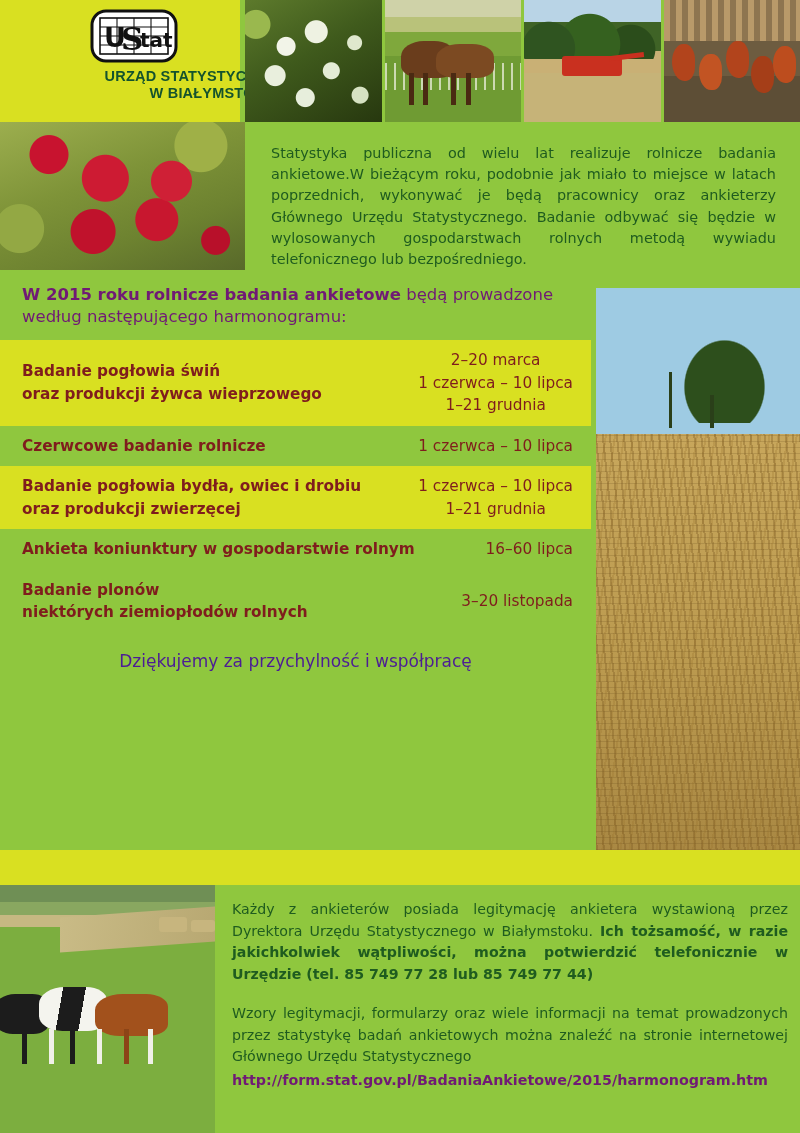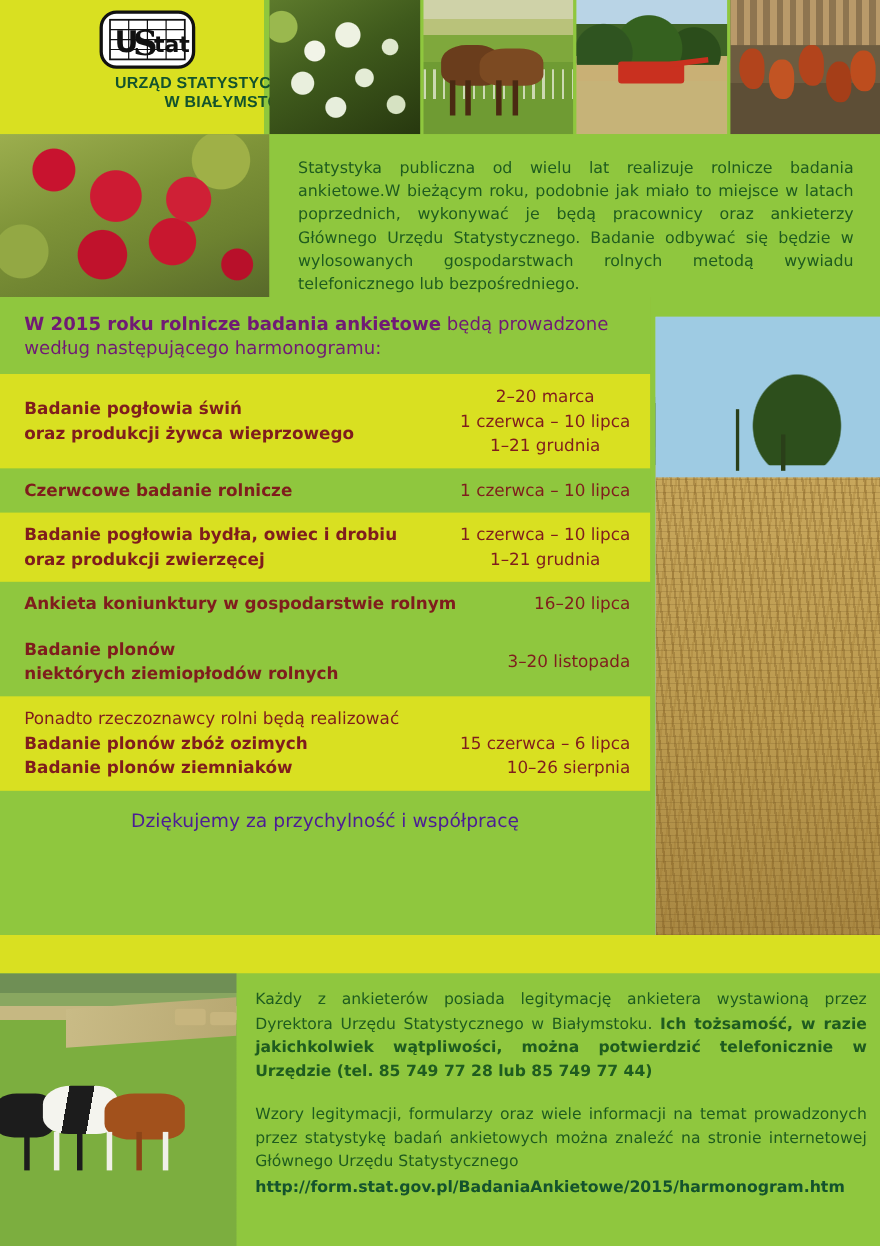--- a/index.html
+++ b/index.html
@@ -314,41 +314,30 @@
 
     <div class="row lime">
       <div class="names">Badanie pogłowia bydła, owiec i drobiu
 oraz produkcji zwierzęcej</div>
       <div class="dates">1 czerwca – 10 lipca
 1–21 grudnia</div>
     </div>
 
     <div class="row green">
       <div class="names">Ankieta koniunktury w gospodarstwie rolnym</div>
-      <div class="dates">16–20 lipca</div>
+      <div class="dates">16–60 lipca</div>
     </div>
 
 
     <div class="row green">
       <div class="names">Badanie plonów
 niektórych ziemiopłodów rolnych</div>
       <div class="dates">3–20 listopada</div>
     </div>
 
-    <div class="row lime stacked">
-      <div class="pre">Ponadto rzeczoznawcy rolni będą realizować</div>
-      <div class="pair">
-        <div class="names">Badanie plonów zbóż ozimych</div>
-        <div class="dates">15 czerwca – 6 lipca</div>
-      </div>
-      <div class="pair">
-        <div class="names">Badanie plonów ziemniaków</div>
-        <div class="dates">10–26 sierpnia</div>
-      </div>
-    </div>
 
     <div class="thanks">
       <div>Dziękujemy za przychylność i współpracę</div>
     </div>
   </div>
 
   <div class="sep-band"></div>
 
   <div class="footer"></div>
 
@@ -357,16 +346,16 @@
     <div class="bale b1"></div>
     <div class="bale b2"></div>
     <div class="cow c-black"></div>
     <div class="cow c-holstein"></div>
     <div class="cow c-brown"></div>
     <div class="legs"></div>
   </div>
 
   <div class="footer-text">
     <p><span>Każdy z ankieterów posiada legitymację ankietera wystawioną przez Dyrektora Urzędu Statystycznego w Białymstoku. </span><span class="b">Ich tożsamość, w razie jakichkolwiek wątpliwości, można potwierdzić telefonicznie w Urzędzie (tel. 85 749 77 28 lub 85 749 77 44)</span></p>
-    <p><span>Wzory legitymacji, formularzy oraz wiele informacji na temat prowadzonych przez statystykę badań ankietowych można znaleźć na stronie internetowej Głównego Urzędu Statystycznego</span><a class="url" href="#" style="color:#14532d;text-decoration:none;">http://form.stat.gov.pl/BadaniaAnkietowe/2015/harmonogram.htm</a></p>
+    <p><span>Wzory legitymacji, formularzy oraz wiele informacji na temat prowadzonych przez statystykę badań ankietowych można znaleźć na stronie internetowej Głównego Urzędu Statystycznego</span><a class="url" href="#" style="color:#701a75;text-decoration:none;">http://form.stat.gov.pl/BadaniaAnkietowe/2015/harmonogram.htm</a></p>
   </div>
 
 </div>
 
 </body></html>

